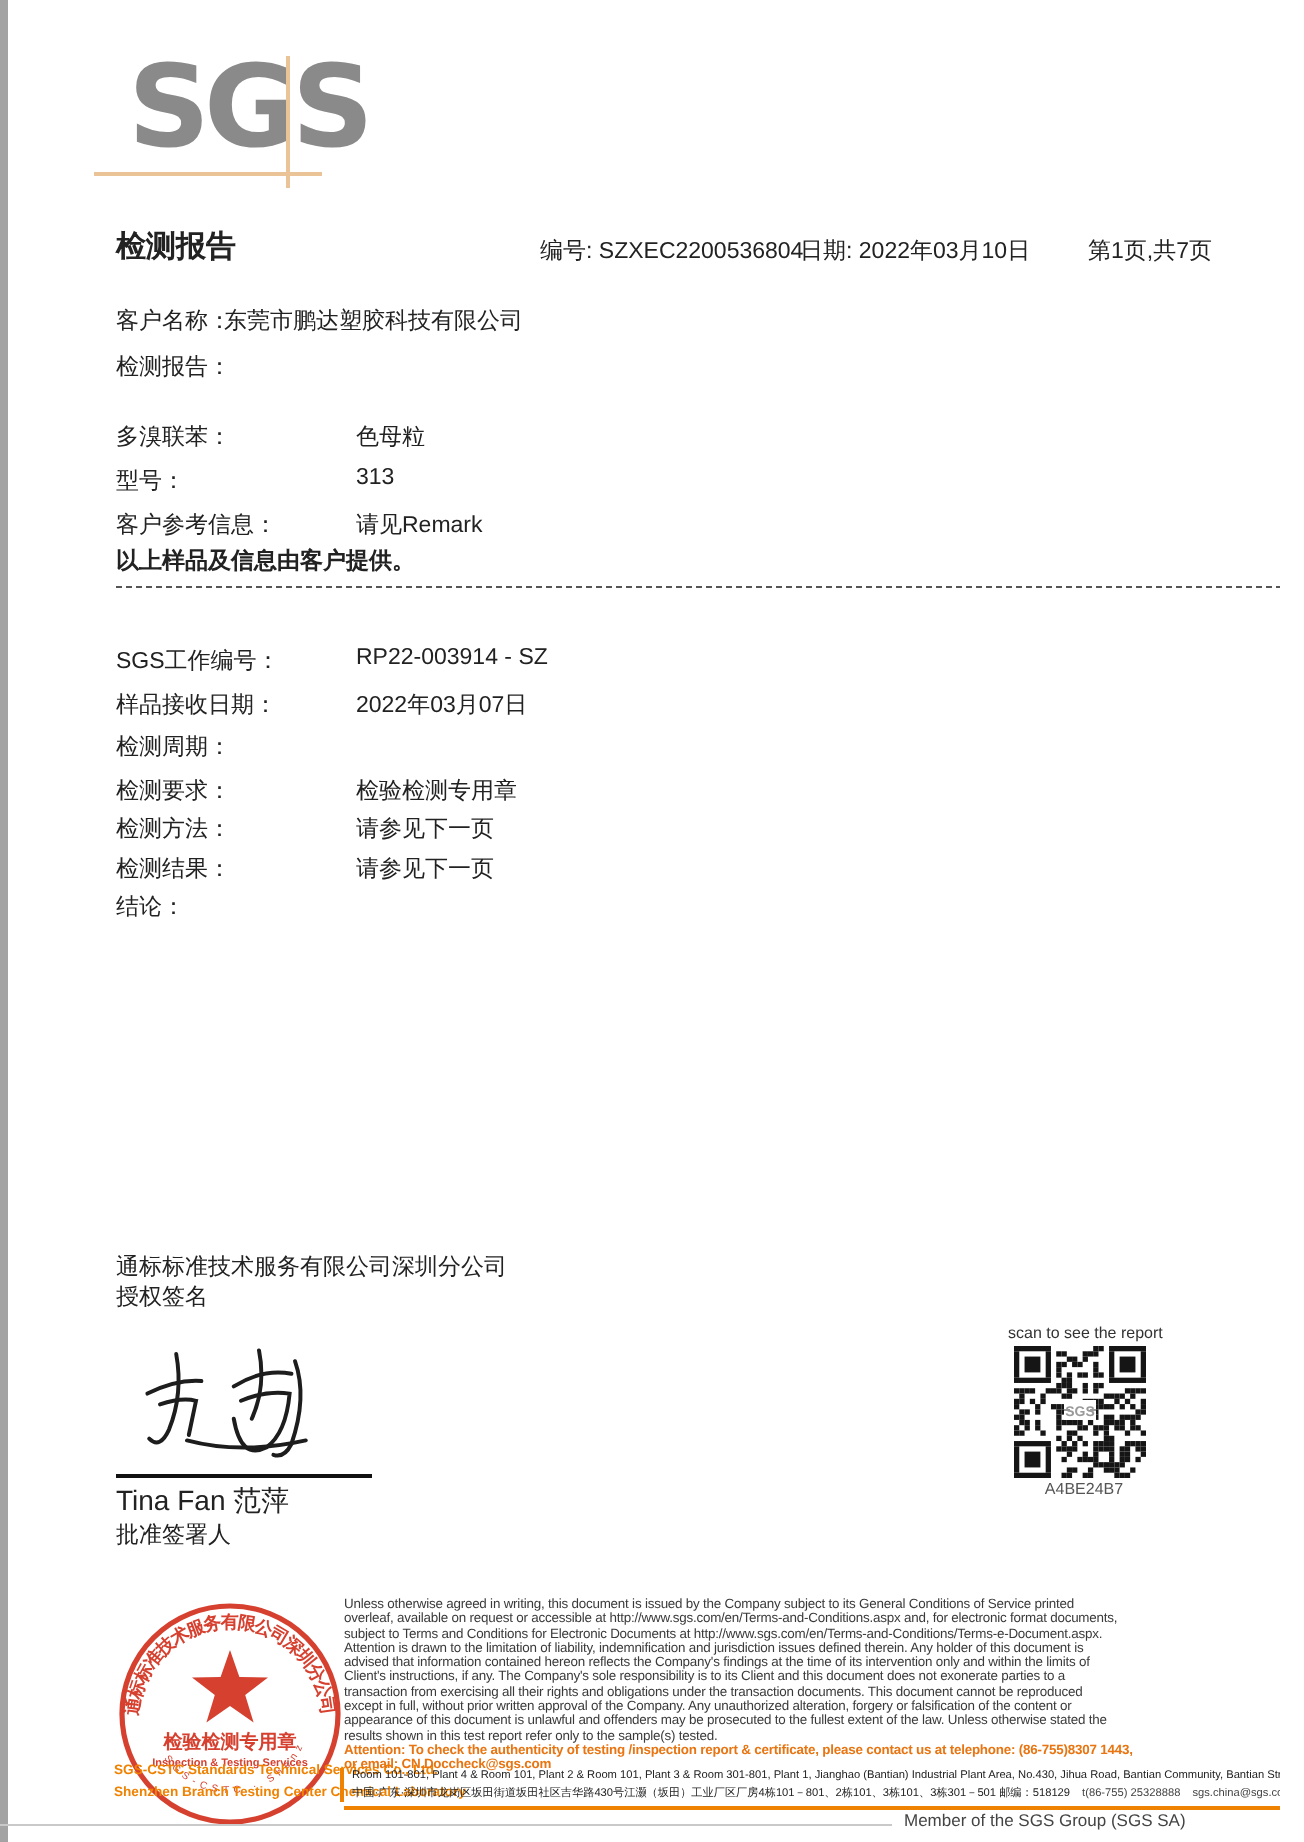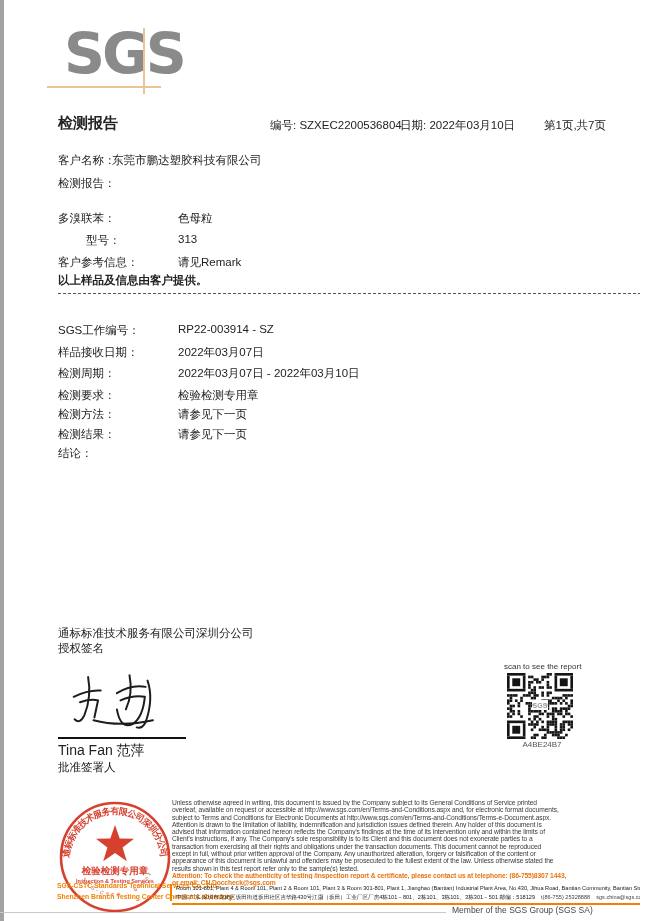--- a/index.html
+++ b/index.html
@@ -69,34 +69,33 @@
     <span>2022年03月10日</span>
   </div>
   <div class="abs hmeta" style="left:544px;">第1页,共7页</div>
 
   <div class="abs row-label" style="top:153px;">客户名称：</div>
   <div class="abs row-value" style="left:112px;top:153px;">东莞市鹏达塑胶科技有限公司</div>
   <div class="abs row-label" style="top:176px;">检测报告：</div>
 
   <div class="abs row-label" style="top:211px;">多溴联苯：</div>
   <div class="abs row-value" style="left:178px;top:211px;">色母粒</div>
-  <div class="abs row-label" style="top:233px;margin-left:28px;">型号：</div>
+  <div class="abs row-label" style="top:233px;">型号：</div>
   <div class="abs row-value" style="left:178px;top:233px;">313</div>
   <div class="abs row-label" style="top:255px;">客户参考信息：</div>
   <div class="abs row-value" style="left:178px;top:255px;">请见Remark</div>
   <div class="abs row-label" style="top:273px;font-weight:bold;">以上样品及信息由客户提供。</div>
 
   <div class="abs dashline"></div>
 
   <div class="abs row-label" style="top:323px;">SGS工作编号：</div>
   <div class="abs row-value" style="left:178px;top:323px;">RP22-003914 - SZ</div>
   <div class="abs row-label" style="top:345px;">样品接收日期：</div>
   <div class="abs row-value" style="left:178px;top:345px;">2022年03月07日</div>
   <div class="abs row-label" style="top:366px;">检测周期：</div>
-  <div class="abs row-value" style="left:178px;top:366px;">2022年03月07日 - 2022年03月10日</div>
   <div class="abs row-label" style="top:388px;">检测要求：</div>
   <div class="abs row-value" style="left:178px;top:388px;">检验检测专用章</div>
   <div class="abs row-label" style="top:407px;">检测方法：</div>
   <div class="abs row-value" style="left:178px;top:407px;">请参见下一页</div>
   <div class="abs row-label" style="top:427px;">检测结果：</div>
   <div class="abs row-value" style="left:178px;top:427px;">请参见下一页</div>
 
   <div class="abs row-label" style="top:446px;">结论：</div>
 
   <div class="abs sig-company">通标标准技术服务有限公司深圳分公司</div>

